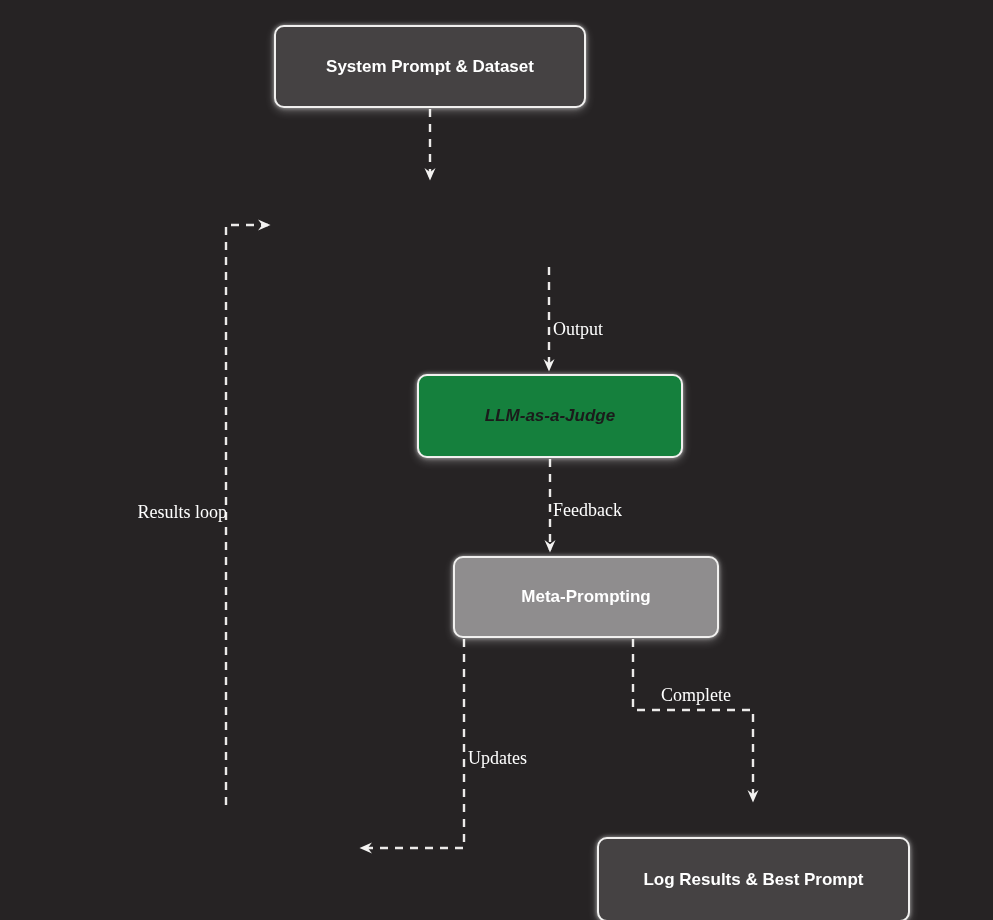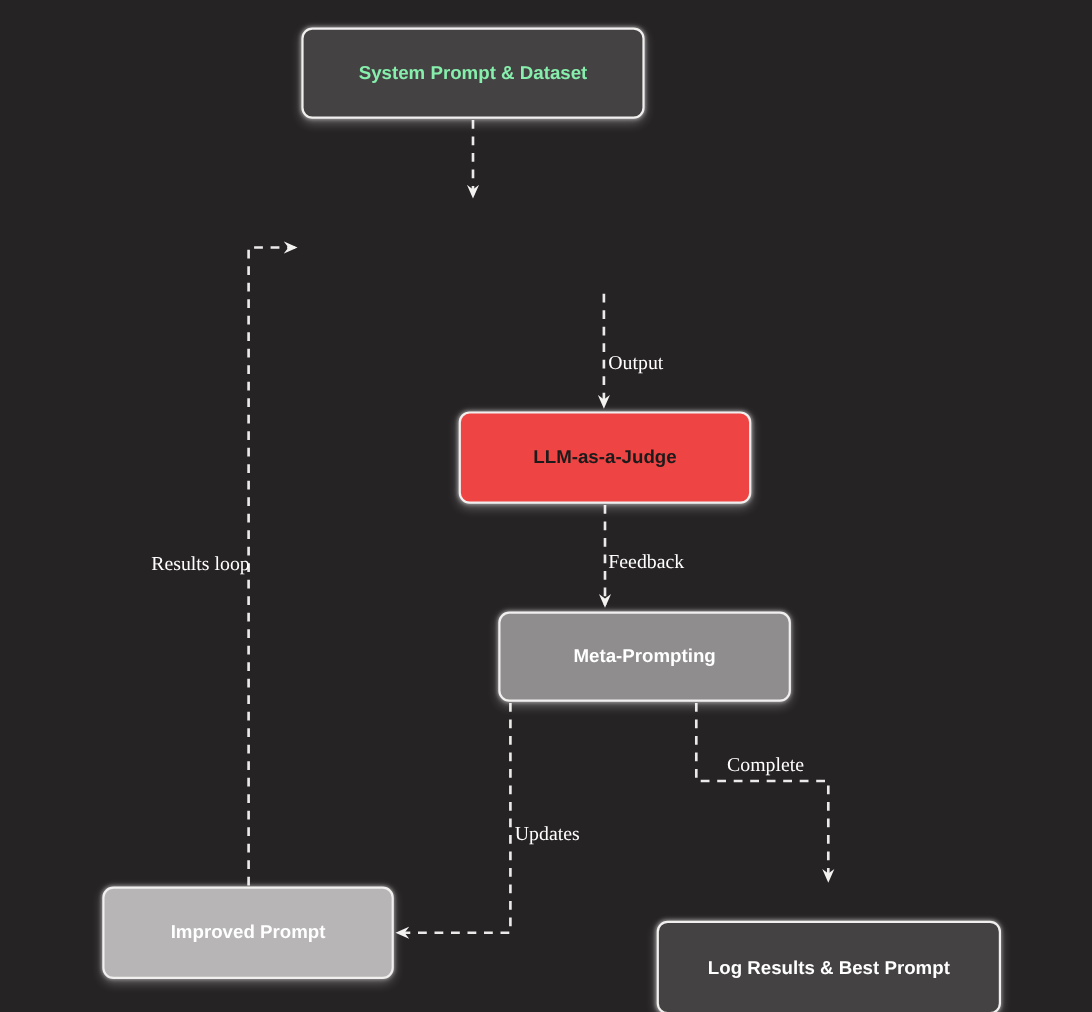--- a/index.html
+++ b/index.html
@@ -74,36 +74,33 @@
       </marker>
     </defs>
     <path class="edge-path" d="M430,109 L430,178" marker-end="url(#arrowhead)"></path>
     <path class="edge-path" d="M549,267 L549,369" marker-end="url(#arrowhead)"></path>
     <path class="edge-path" d="M550,459 L550,550" marker-end="url(#arrowhead)"></path>
     <path class="edge-path" d="M464,639 L464,848 L362,848" marker-end="url(#arrowhead)"></path>
     <path class="edge-path" d="M633,639 L633,710 L753,710 L753,800" marker-end="url(#arrowhead)"></path>
     <path class="edge-path" d="M226,805 L226,225 L268,225" marker-end="url(#arrowhead)"></path>
   </svg>
 
-  <div class="node node-system" style="background: rgb(69, 66, 67); color: #86efac; justify-content: center;">
+  <div class="node node-system" style="background: rgb(69, 66, 67); color: #ffffff; justify-content: center;">
     <span>System Prompt &amp; Dataset</span>
   </div>
 
 
-  <div class="node node-judge" style="background: #ef4444; color: rgb(27, 27, 27);">
+  <div class="node node-judge" style="background: #15803d; color: rgb(27, 27, 27); font-style: italic;">
     <span>LLM-as-a-Judge</span>
   </div>
 
   <div class="node node-meta" style="background: rgb(143, 141, 142); color: rgb(255, 255, 255); margin-left: 36px;">
     <span>Meta-Prompting</span>
   </div>
 
-  <div class="node node-improved" style="background: rgb(183, 181, 182); color: rgb(255, 255, 255);">
-    <span>Improved Prompt</span>
-  </div>
 
   <div class="node node-log" style="background: rgb(69, 66, 67); color: rgb(255, 255, 255);">
     <span>Log Results &amp; Best Prompt</span>
   </div>
 
   <div class="edge-label lbl-output">Output</div>
 
   <div class="edge-label lbl-feedback">Feedback</div>
 
   <div class="edge-label lbl-updates">Updates</div>

